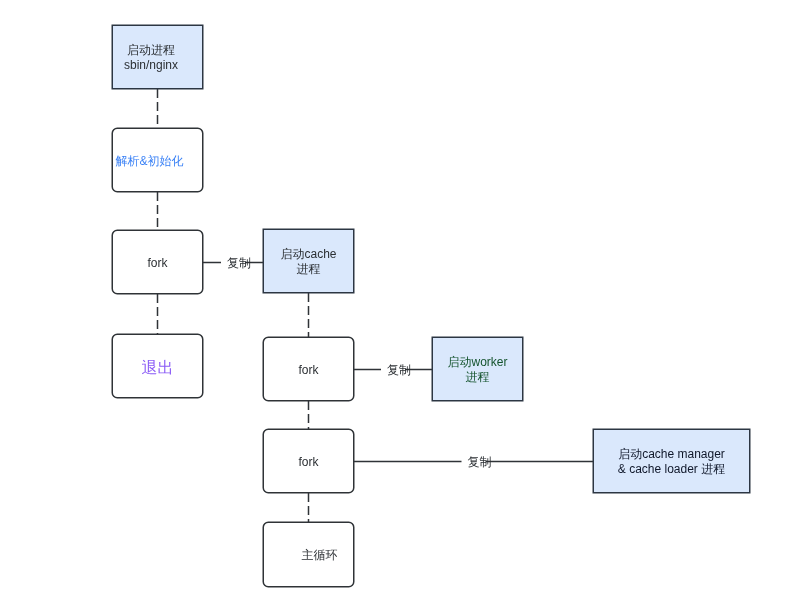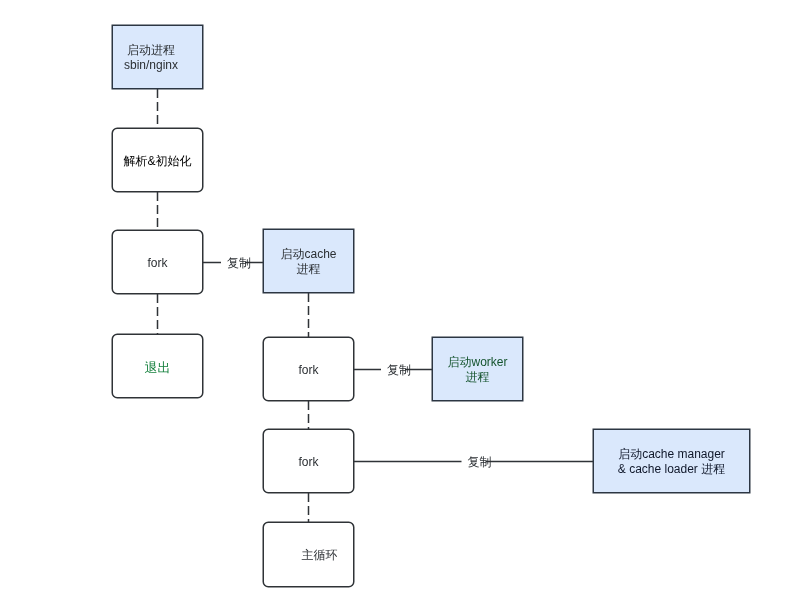--- a/index.html
+++ b/index.html
@@ -70,27 +70,27 @@
       <rect x="593.25" y="429.25" width="156.5" height="63.5" rx="0" fill="#dae8fc" stroke="#2c3643" stroke-width="1.5"></rect>
     </g>
   </svg>
 
   <div id="label-layer">
 
     <div class="node-label" style="left: 112px; top: 25px; width: 78px; height: 64px; color: rgb(43, 47, 51); font-size: 12px;">
       <div class="node-label-line">启动进程</div>
       <div class="node-label-line">sbin/nginx</div>
     </div>
-    <div class="node-label" style="left: 112px; top: 128px; width: 91px; height: 64px; color: #000000; font-size: 12px;">
+    <div class="node-label" style="left: 104px; top: 128px; width: 91px; height: 64px; color: #3b82f6; font-size: 12px;">
       <div class="node-label-line">解析&amp;初始化</div>
     </div>
     <div class="node-label" style="left: 112px; top: 230px; width: 91px; height: 64px; color: rgb(43, 47, 51); font-size: 12px;">
       <div class="node-label-line">fork</div>
     </div>
-    <div class="node-label" style="left: 112px; top: 334px; width: 91px; height: 64px; color: #15803d; font-size: 13px;">
+    <div class="node-label" style="left: 112px; top: 334px; width: 91px; height: 64px; color: #8b5cf6; font-size: 16px;">
       <div class="node-label-line">退出</div>
     </div>
     <div class="node-label" style="left: 263px; top: 229px; width: 91px; height: 64px; color: rgb(43, 47, 51); font-size: 12px;">
       <div class="node-label-line">启动cache</div>
       <div class="node-label-line">进程</div>
     </div>
     <div class="node-label" style="left: 263px; top: 337px; width: 91px; height: 64px; color: rgb(43, 47, 51); font-size: 12px;">
       <div class="node-label-line">fork</div>
     </div>
     <div class="node-label" style="left: 263px; top: 429px; width: 91px; height: 64px; color: rgb(43, 47, 51); font-size: 12px;">

